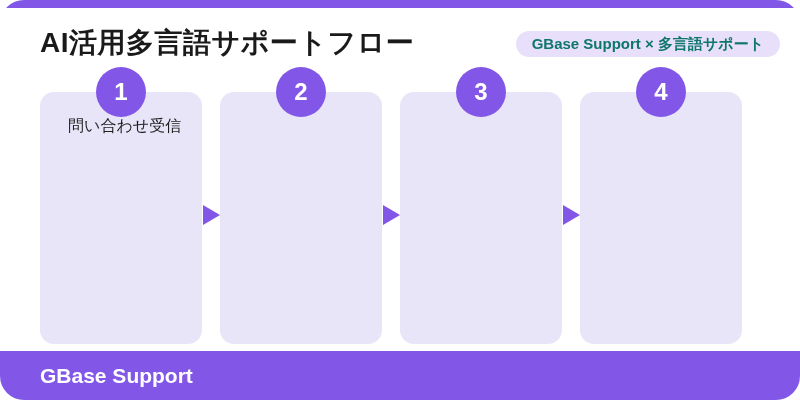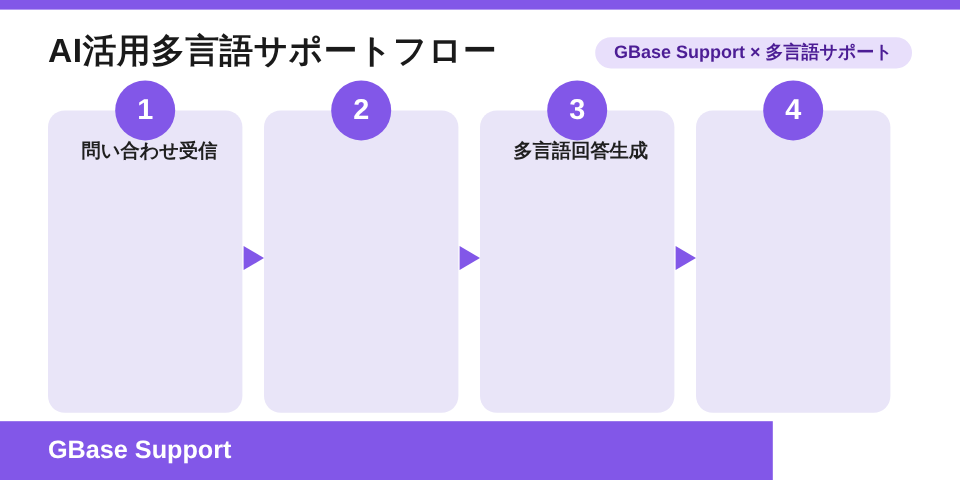--- a/index.html
+++ b/index.html
@@ -3,45 +3,46 @@
 <meta charset="utf-8">
 <style>
   html, body { margin: 0; padding: 0; background: #fff; }
   .canvas {
     position: relative;
     width: 800px;
     height: 400px;
     background: #ffffff;
     overflow: hidden;
     font-family: "Liberation Sans", "DejaVu Sans", sans-serif;
+    border-radius: 24px;
   }
   .top-bar {
     position: absolute;
     left: 0; top: 0;
     width: 800px; height: 8px;
     background: #8257E8;
   }
   .page-title {
     position: absolute;
     left: 40px; top: 24px;
     font-size: 28px;
     font-weight: bold;
     color: #1a1a1a;
     letter-spacing: 0.5px;
     white-space: nowrap;
   }
   .badge {
     position: absolute;
-    right: 40px; top: 31px;
+    right: 20px; top: 31px;
     height: 26px;
     line-height: 26px;
     padding: 0 16px;
     background: #E8DFFB;
     border-radius: 13px;
-    color: #4c1d95;
+    color: #0f766e;
     font-size: 15px;
     font-weight: bold;
     white-space: nowrap;
   }
   .steps-row {
     position: absolute;
     left: 40px; top: 92px;
     width: 702px; height: 252px;
     display: flex;
     gap: 18px;
@@ -63,40 +64,40 @@
     font-size: 24px;
     font-weight: 600;
     display: flex;
     align-items: center;
     justify-content: center;
   }
   .step-label {
     position: absolute;
     left: 12px; top: 24px;
     font-size: 16px;
-    font-weight: bold;
+    font-weight: normal;
     color: #1f1f1f;
     white-space: nowrap;
     padding-left: 16px;
   }
   .flow-arrow {
     position: absolute;
     top: 205px;
     width: 0; height: 0;
     border-top: 10px solid transparent;
     border-bottom: 10px solid transparent;
     border-left: 17px solid #8257E8;
   }
   .arrow-1 { left: 203px; }
   .arrow-2 { left: 383px; }
   .arrow-3 { left: 563px; }
   .footer-bar {
     position: absolute;
     left: 0; bottom: 0;
-    width: 644px; height: 49px;
+    width: 800px; height: 49px;
     background: #8257E8;
   }
   .footer-brand {
     position: absolute;
     left: 40px; top: 0;
     height: 49px;
     line-height: 49px;
     color: #ffffff;
     font-size: 21px;
     font-weight: 600;
@@ -120,21 +121,20 @@
       <div class="step-circle">1</div>
       <div class="step-label">問い合わせ受信</div>
     </div>
 
     <div class="step-card">
       <div class="step-circle">2</div>
     </div>
 
     <div class="step-card">
       <div class="step-circle">3</div>
-      <div class="step-label">多言語回答生成</div>
     </div>
 
     <div class="step-card">
       <div class="step-circle">4</div>
     </div>
 
   </div>
 
   <div class="flow-arrow arrow-1"></div>
   <div class="flow-arrow arrow-2"></div>

